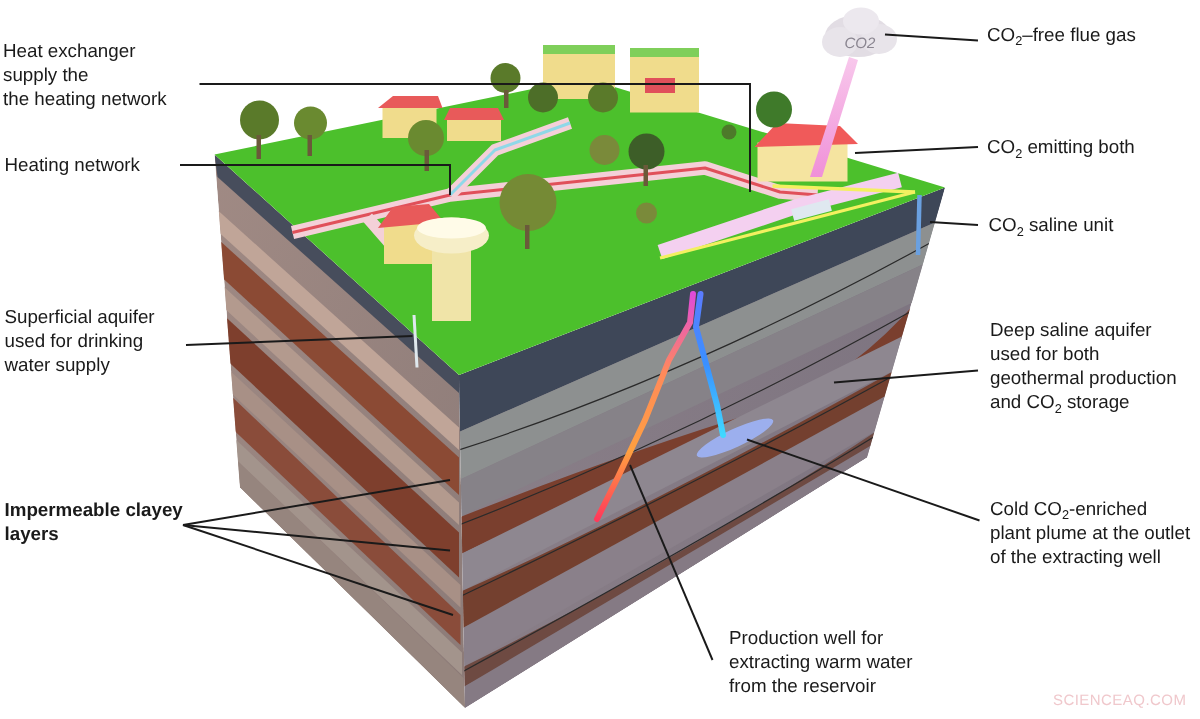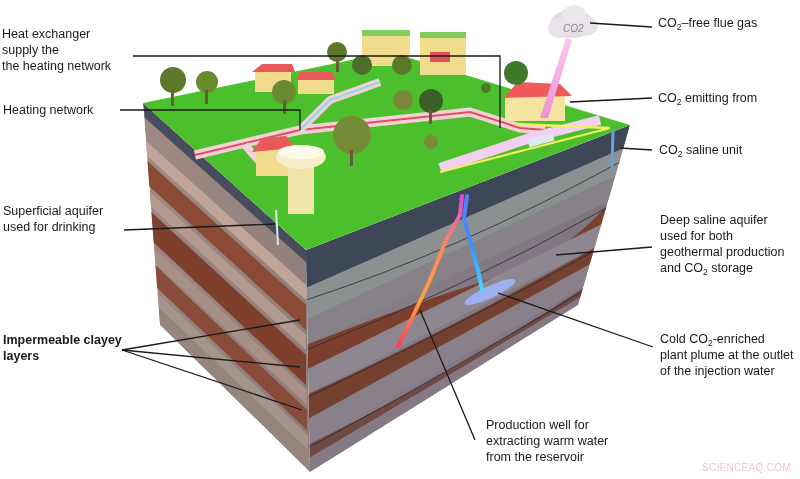--- a/index.html
+++ b/index.html
@@ -185,50 +185,51 @@
   <div>the heating network</div>
 </div>
 
 <div class="label" style="left:3px; top:102px;">
   <div>Heating network</div>
 </div>
 
 <div class="label" style="left:3px; top:203px;">
   <div>Superficial aquifer</div>
   <div>used for drinking</div>
+  <div>water supply</div>
 </div>
 
 <div class="label" style="left:3px; top:332px;font-weight:bold;">
   <div>Impermeable clayey</div>
   <div>layers</div>
 </div>
 
 <div class="label" style="left:658px; top:15px;">
   <span>CO</span><sub>2</sub><span>–free flue gas</span>
 </div>
 
 <div class="label" style="left:658px; top:90px;">
-  <span>CO</span><sub>2</sub><span> emitting from</span>
+  <span>CO</span><sub>2</sub><span> emitting both</span>
 </div>
 
 <div class="label" style="left:659px; top:142px;">
   <span>CO</span><sub>2</sub><span> saline unit</span>
 </div>
 
 <div class="label" style="left:660px; top:212px;">
   <div>Deep saline aquifer</div>
   <div>used for both</div>
   <div>geothermal production</div>
   <div><span>and CO</span><sub>2</sub><span> storage</span></div>
 </div>
 
 <div class="label" style="left:660px; top:331px;">
   <div><span>Cold CO</span><sub>2</sub><span>-enriched</span></div>
   <div>plant plume at the outlet</div>
-  <div>of the injection water</div>
+  <div>of the extracting well</div>
 </div>
 
 <div class="label" style="left:486px; top:417px;">
   <div>Production well for</div>
   <div>extracting warm water</div>
   <div>from the reservoir</div>
 </div>
 
 <div class="watermark">SCIENCEAQ.COM</div>
 

